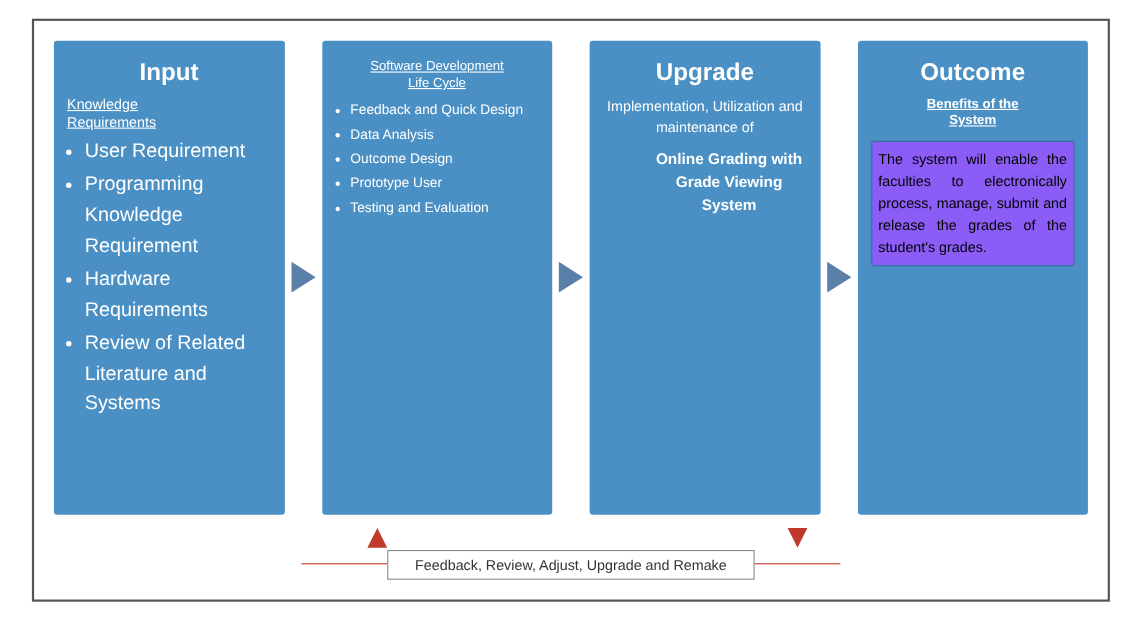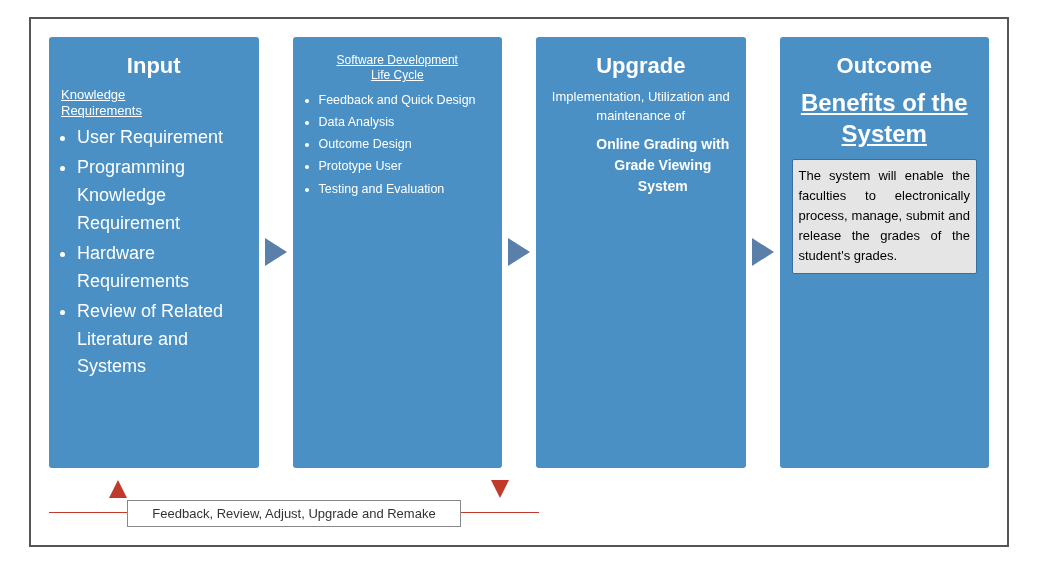--- a/index.html
+++ b/index.html
@@ -91,39 +91,40 @@
     }
     .output-bold {
       font-size: 14px;
       font-weight: bold;
       text-align: center;
       line-height: 1.5;
       margin-left: 44px;
     }
     .outcome-title-underline {
       text-decoration: underline;
-      font-size: 24px;
+      font-size: 12px;
       font-weight: bold;
       text-align: center;
       line-height: 1.3;
       margin-bottom: 10px;
     }
     .outcome-paragraph {
       font-size: 13px;
       text-align: justify;
       line-height: 1.55;
-      background: #e5e5e5;
+      background: #8b5cf6;
       color: #000;
       padding: 6px 6px;
       border: 1.5px solid #3a6ea0;
       border-radius: 2px;
     }
     .feedback-row {
       display: flex;
       flex-direction: column;
+      align-items: center;
       margin-top: 8px;
       position: relative;
     }
     .feedback-arrows {
       display: flex;
       flex-direction: row;
       align-items: flex-end;
       width: 490px;
       position: relative;
       height: 22px;

